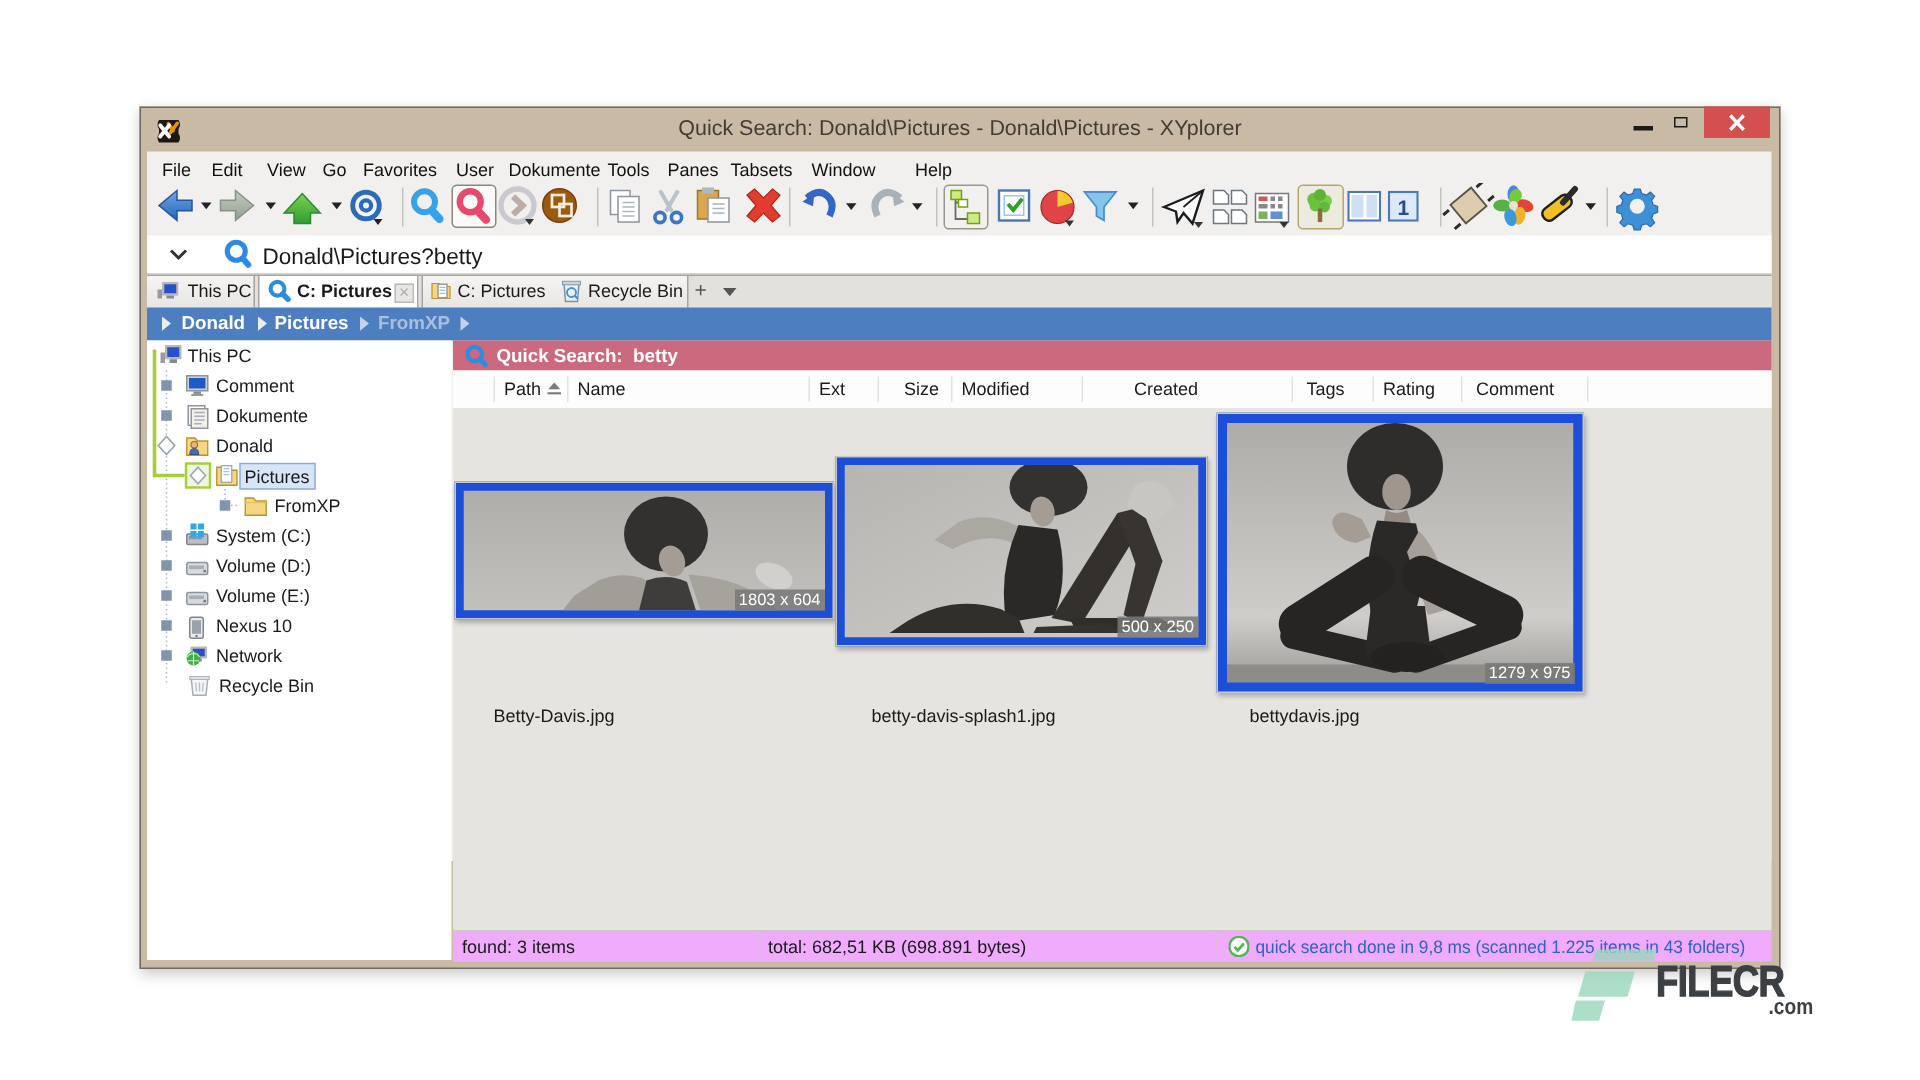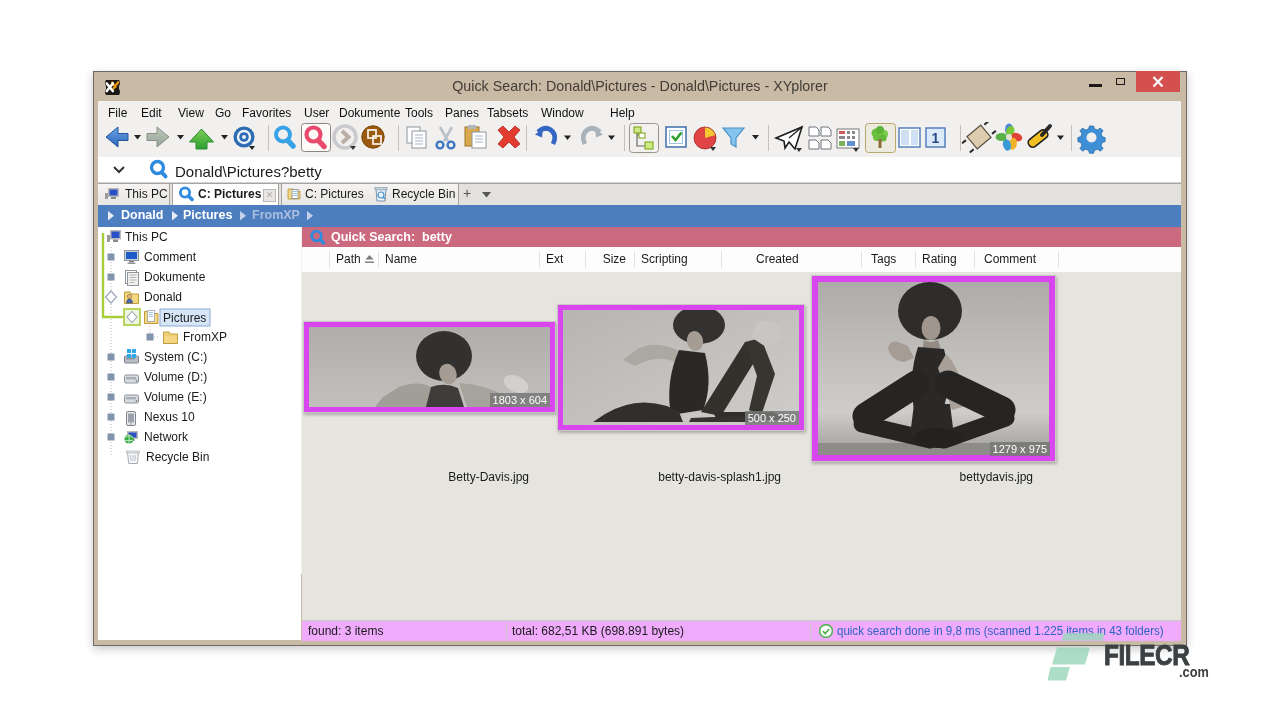--- a/index.html
+++ b/index.html
@@ -16,22 +16,22 @@
   #toolbar{left:0;top:21px;width:1083px;height:35px;}
   #addr{left:0;top:56px;width:1083px;height:25px;background:#fff;border-bottom:1px solid #d6d4d2;}
   #tabs{left:0;top:82px;width:1083px;height:22px;}
   #crumb{left:0;top:104px;width:1083px;height:22px;background:#4d7ec0;}
   #tree{left:0;top:126px;width:203px;height:413px;background:#fff;}
   #qband{left:204px;top:126px;width:879px;height:20px;background:#cb6a7e;}
   #lhead{left:204px;top:146px;width:879px;height:25px;background:#fdfdfd;border-bottom:1px solid #e0dedc;}
   #canvas{left:204px;top:171px;width:879px;height:348px;background:#e5e4df;}
   #sbar{left:204px;top:519px;width:879px;height:20px;background:#f0abfc;border-top:1px solid #c9c7c3;}
   .hsep{position:absolute;top:4px;width:1px;height:17px;background:#e4e2e0;}
-  .cap{position:absolute;font-size:12px;color:#1a1a1a;text-align:right;}
-  .thumb{position:absolute;background:#d946ef;border:1px solid #c9c7c2;box-shadow:1px 2px 3px rgba(0,0,0,0.25);}
+  .cap{position:absolute;font-size:12px;color:#1a1a1a;text-align:left;}
+  .thumb{position:absolute;background:#1d4ed8;border:1px solid #c9c7c2;box-shadow:1px 2px 3px rgba(0,0,0,0.25);}
   .dim{position:absolute;right:5px;bottom:5px;background:rgba(120,120,120,0.85);color:#fff;
        font-size:11px;padding:0 3px;line-height:14px;}
 </style>
 </head>
 <body>
 <div class="abs" id="win">
   <div class="abs" id="title">
     <svg class="abs" style="left:10px;top:7px" width="17" height="17" viewBox="0 0 17 17">
       <path d="M2 1 h13 q2 3 0 6 v3 q2 3 0 6 h-13 q-2 -3 0 -6 v-3 q-2 -3 0 -6 z" fill="#1c1814"></path>
       <path d="M8.2 3.5 l3.2 4.6 M14.2 3.2 l-4.6 6.2" stroke="#e8940c" stroke-width="2.4" stroke-linecap="round"></path>
@@ -422,21 +422,21 @@
       <div class="hsep" style="left:672px"></div>
         <div class="hsep" style="left:756px"></div>
       <span class="abs t12" style="left:34px;top:5px">Path</span>
       <svg class="abs" style="left:62px;top:8px" width="11" height="10" viewBox="0 0 11 10">
         <path d="M5.5 0 l4 4.5 h-8 z" fill="#7a7a7a"></path>
           <rect x="1" y="6.5" width="9" height="1.4" fill="#7a7a7a"></rect>
       </svg>
       <span class="abs t12" style="left:83px;top:5px">Name</span>
       <span class="abs t12" style="left:244px;top:5px">Ext</span>
       <span class="abs t12" style="left:283px;top:5px;width:41px;text-align:right">Size</span>
-      <span class="abs t12" style="left:339px;top:5px">Scripting</span>
+      <span class="abs t12" style="left:339px;top:5px">Modified</span>
       <span class="abs t12" style="left:454px;top:5px">Created</span>
       <span class="abs t12" style="left:569px;top:5px">Tags</span>
       <span class="abs t12" style="left:620px;top:5px">Rating</span>
       <span class="abs t12" style="left:682px;top:5px">Comment</span>
     </div>
     <div class="abs" id="canvas">
       <div class="thumb" style="left:1px;top:49px;width:251px;height:90px">
         <svg class="abs" style="left:5px;top:5px" width="241" height="80" viewBox="0 0 241 80">
           <defs>
               <linearGradient id="p1" x1="0" y1="0" x2="0" y2="1">

